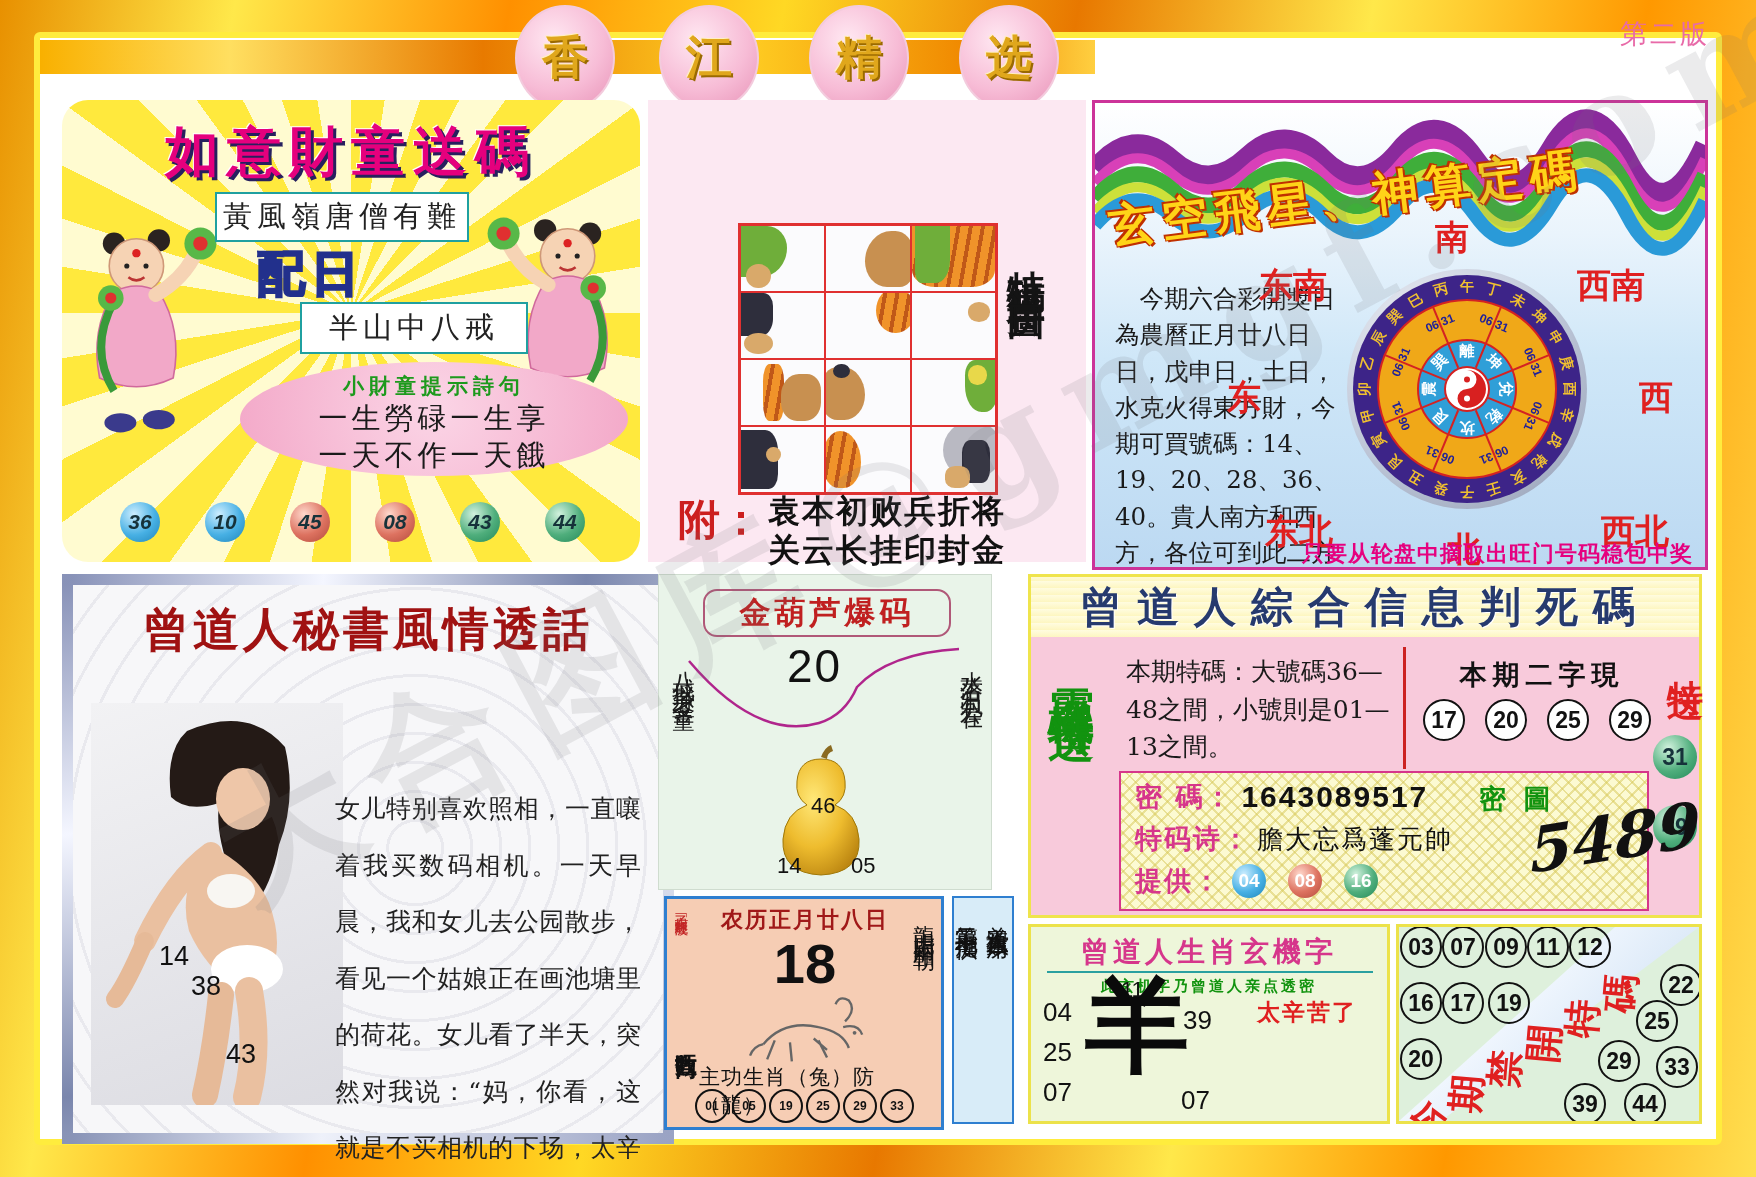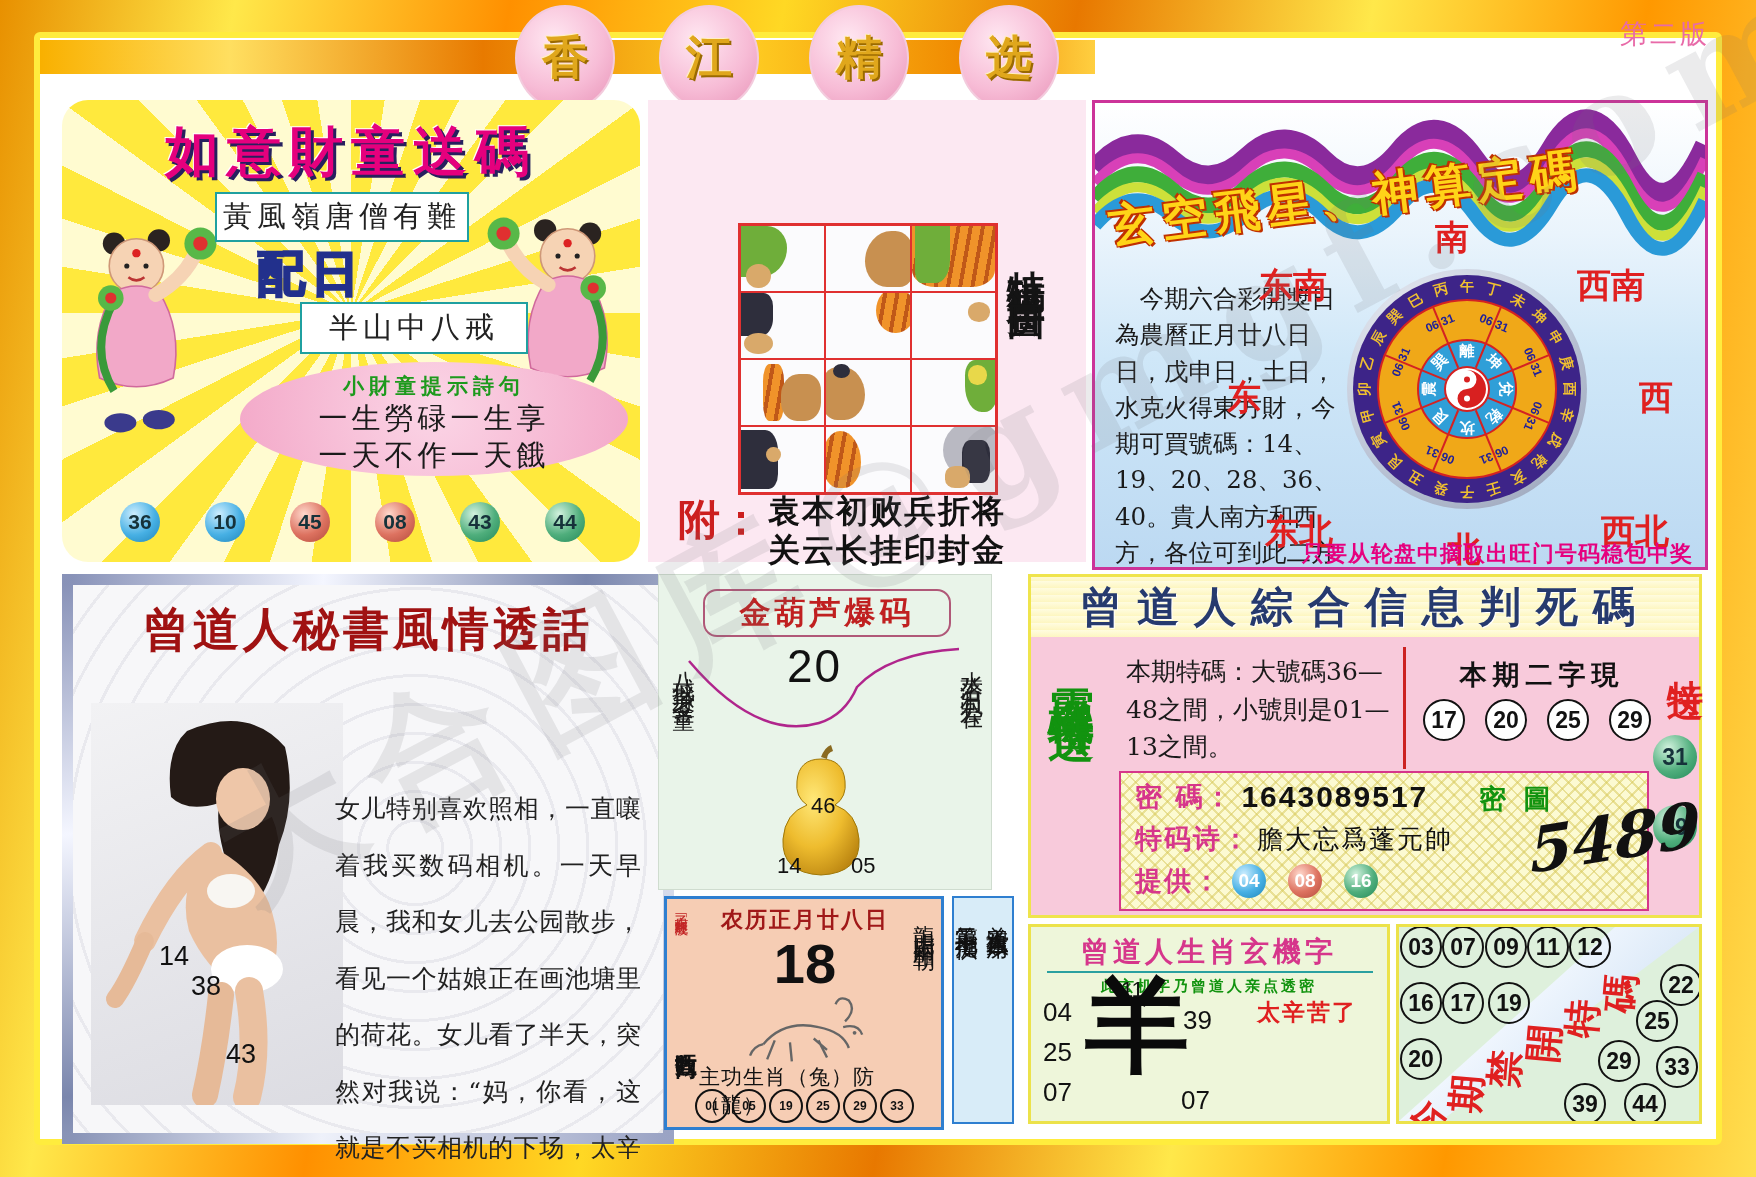--- a/index.html
+++ b/index.html
@@ -26,21 +26,21 @@
     letter-spacing:8px;text-shadow:3px 3px 0 #27205e,-1px -1px 0 #fff;}
   .teal-box{background:#fff;border:2px solid #1fa0a0;display:flex;align-items:center;justify-content:center;
     font-size:29px;letter-spacing:5px;color:#222;}
   #caiBox1{left:153px;top:92px;width:250px;height:46px;}
   #caiBox2{left:238px;top:202px;width:224px;height:48px;}
   #caiPei{left:195px;top:142px;font-size:48px;font-weight:bold;color:#eef2ff;-webkit-text-stroke:2.5px #22308c;letter-spacing:6px;}
   #caiEllipse{left:178px;top:262px;width:388px;height:114px;border-radius:50%;
     background:radial-gradient(circle at 50% 40%,#fbd5e6,#f3a8c8);text-align:center;}
   #caiHint{margin-top:10px;font-size:21px;color:#1d9a1d;letter-spacing:5px;font-weight:bold;}
   .cai-poem{font-size:29px;color:#1a1a1a;letter-spacing:4px;line-height:1.26;}
-  #caiBalls{left:58px;top:402px;display:flex;gap:45px;}
+  #caiBalls{left:58px;top:402px;display:flex;gap:45px;font-style:italic;}
   .kid{position:absolute;width:160px;height:260px;}
   
   #panelB{left:648px;top:100px;width:438px;height:462px;background:#fce8f2;}
   #panelB .title{left:0;right:0;top:26px;text-align:center;font-size:42px;font-weight:bold;color:#cc1f1f;letter-spacing:16px;}
   #pzGrid{left:90px;top:123px;width:256px;height:268px;border:2.5px solid #e03030;display:grid;
     grid-template-columns:repeat(3,1fr);grid-template-rows:repeat(4,1fr);background:#fbfbfd;}
   .pz-cell{position:relative;border:1px solid #e03030;overflow:hidden;background:#fbfbfd;}
   .frag{position:absolute;}
   .frag-tiger{background:repeating-linear-gradient(100deg,#f0932a 0 8px,#c05818 8px 12px);}
   .frag-tan{background:#d9a96a;}

